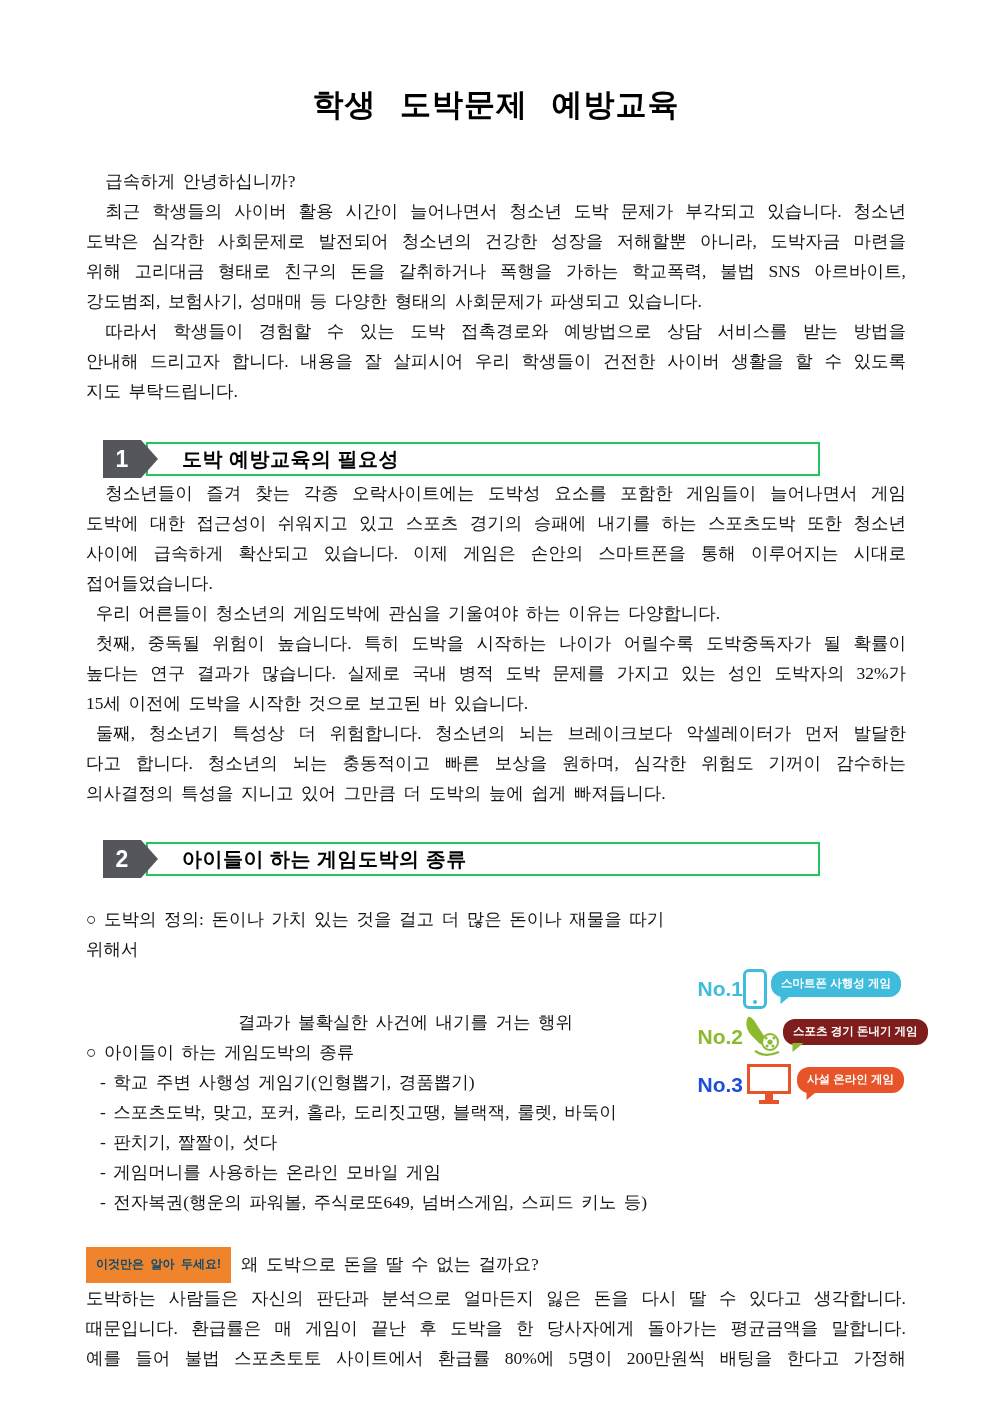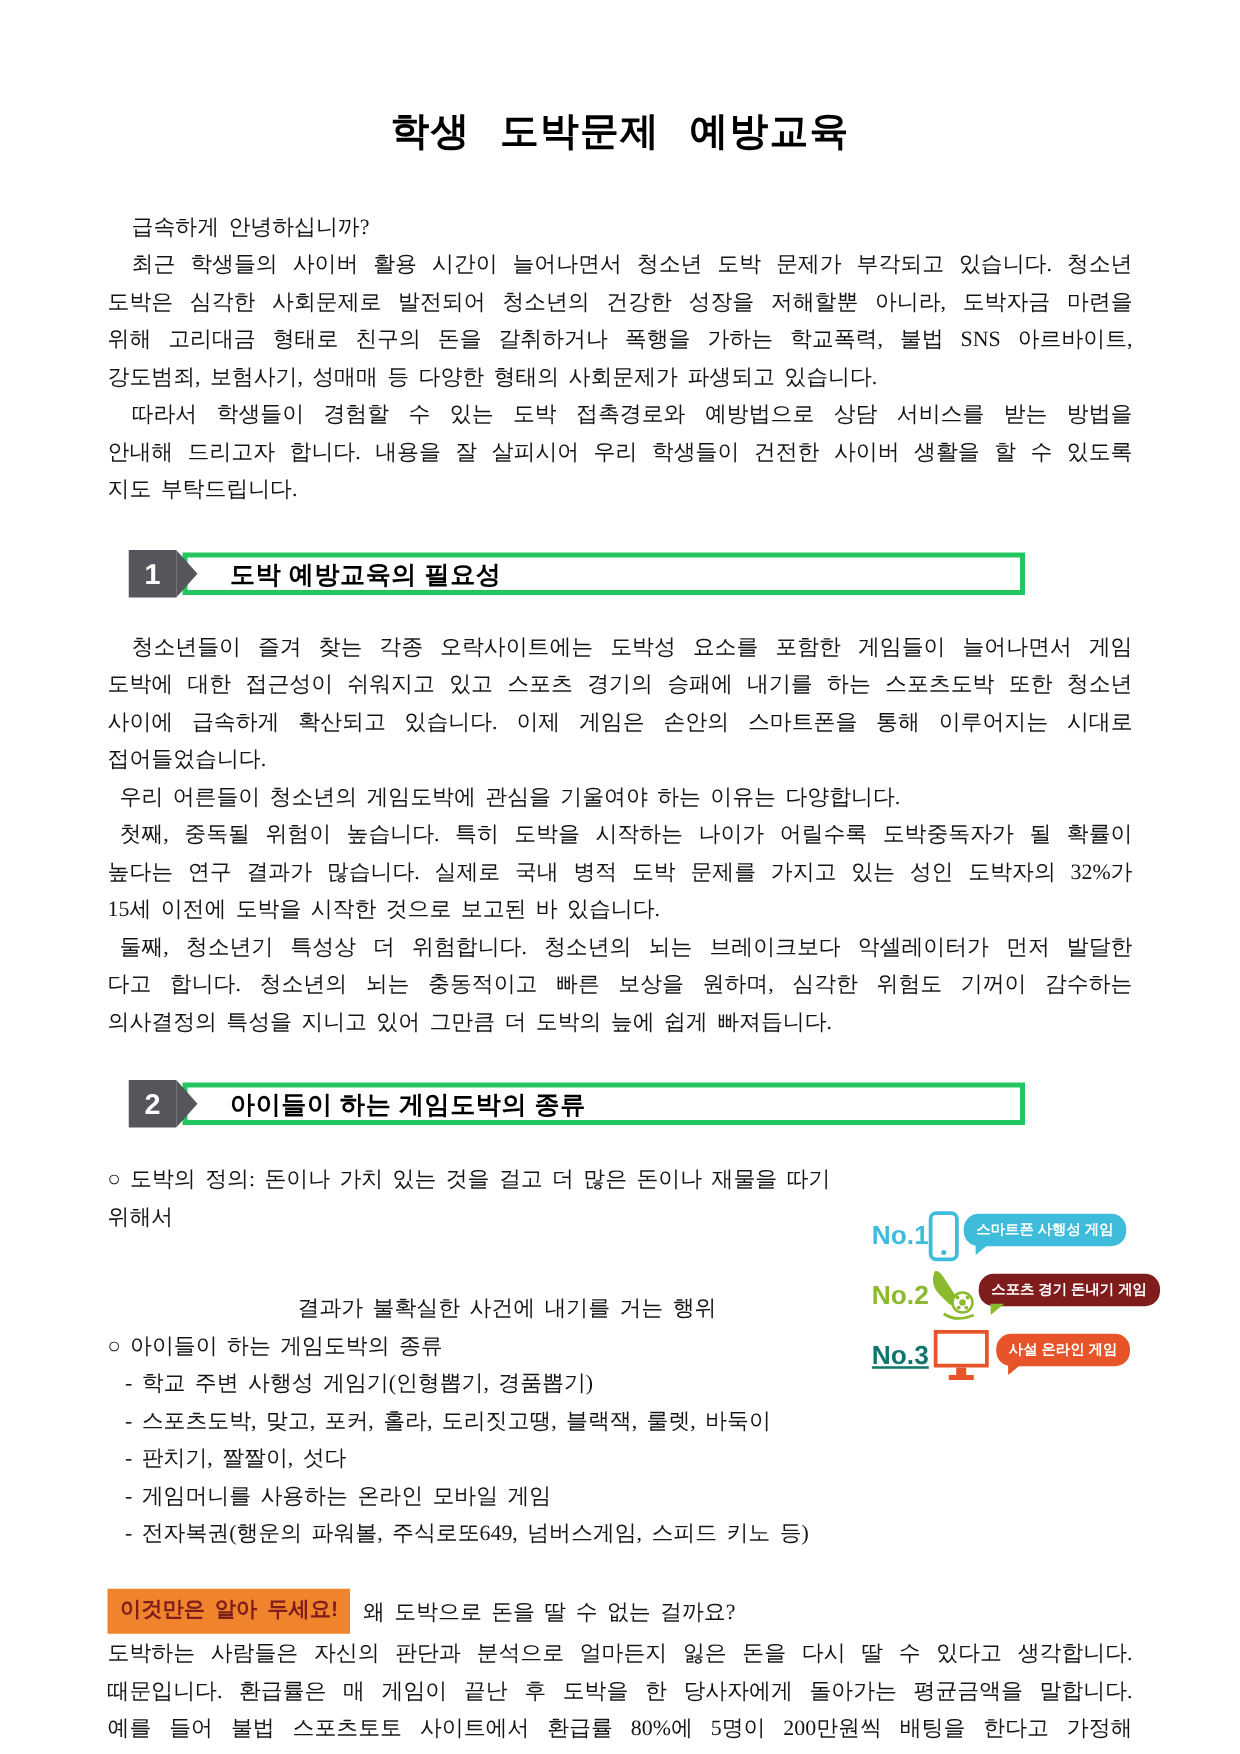--- a/index.html
+++ b/index.html
@@ -21,21 +21,21 @@
     word-spacing:0.18em; white-space:normal;
   }
   .jl { text-align:justify; text-align-last:justify; }
   .ll { text-align:left; }
   .ind1 { text-indent:1.1em; }
   .indh { text-indent:0.55em; }
   .ind-def { padding-left:152px;margin-top:43px; }
   .ind-item { padding-left:14px; }
 
   .intro { margin-top:40px; }
-  .sec1-body { margin-top:24px; }
+  .sec1-body { }
   .sec2-body { margin-top:26px; width:600px; }
 
   .section-header {
     display:flex; align-items:center; height:38px;
     margin:34px 0 0 17px; position:relative;
   }
   .section-header.second { margin-top:32px; }
   .badge-square {
     width:38px; height:38px; background:#54565c; color:#fff;
     font-family:"Liberation Sans", sans-serif; font-weight:bold; font-size:23px;
@@ -43,34 +43,34 @@
     flex:0 0 auto; z-index:2;
   }
   .badge-arrow {
     width:0; height:0; flex:0 0 auto; z-index:2;
     border-left:17px solid #54565c;
     border-top:19px solid transparent;
     border-bottom:19px solid transparent;
   }
   .header-box {
     box-sizing:border-box; width:674px; height:34px; margin-left:-12px;
-    border:4px solid #22c55e; background:#fff; z-index:1;
+    border:2px solid #22c55e; background:#fff; z-index:1;
     display:flex; align-items:center; padding-left:34px;
     font-family:"Liberation Sans", sans-serif; font-weight:bold;
     font-size:20px; letter-spacing:0.5px; color:#000;
   }
 
   
   .graphic { position:absolute; left:693px; top:966px; width:225px;text-align:right; }
   .g-row { display:flex; align-items:center; height:46px; margin-bottom:2px; }
   .rank {
     font-family:"Liberation Sans", sans-serif; font-weight:bold;
     font-size:21px; width:50px; flex:0 0 auto;
   }
-  .rank-blue { color:#3fbcdc; } .rank-green { color:#8cba2e; } .rank-orange { color:#0f766e;text-decoration:underline; }
+  .rank-blue { color:#3fbcdc; } .rank-green { color:#8cba2e; } .rank-orange { color:#1d4ed8; }
 
   .phone-icon {
     box-sizing:border-box; width:24px; height:40px; flex:0 0 auto;
     border:3px solid #3fbcdc; border-radius:6px; position:relative; margin:0 4px 0 0;
   }
   .phone-icon::after {
     content:''; position:absolute; bottom:2px; left:50%; transform:translateX(-50%);
     width:4px; height:4px; border-radius:50%; background:#3fbcdc;
   }
   .soccer-icon { width:40px; height:42px; flex:0 0 auto; margin-right:0; }
@@ -96,22 +96,22 @@
     content:''; position:absolute; left:8px; bottom:-7px; width:0; height:0;
     border-left:3px solid transparent; border-right:8px solid transparent;
     transform:skewX(-18deg);
   }
   .bubble-blue { background:#3fbcdc; } .bubble-blue::after { border-top:9px solid #3fbcdc; }
   .bubble-green { background:#7f1d1d; } .bubble-green::after { border-top:9px solid #8cba2e; }
   .bubble-orange { background:#e8542a; } .bubble-orange::after { border-top:9px solid #e8542a; }
 
   .tip { margin-top:30px; }
   .tip-badge {
-    display:inline-block; background:#f0842c; color:#7f1d1d;
-    font-family:"Liberation Sans", sans-serif; font-weight:bold; font-size:17px;
+    display:inline-block; background:#f0842c; color:#0c4a6e;
+    font-family:"Liberation Sans", sans-serif; font-weight:bold; font-size:12px;
     padding:2px 10px 4px; margin-right:10px; vertical-align:2px;
   }
 </style>
 </head>
 <body>
 
 <div class="page">
   <div class="content">
 
     <div class="doc-title">학생 도박문제 예방교육</div>

